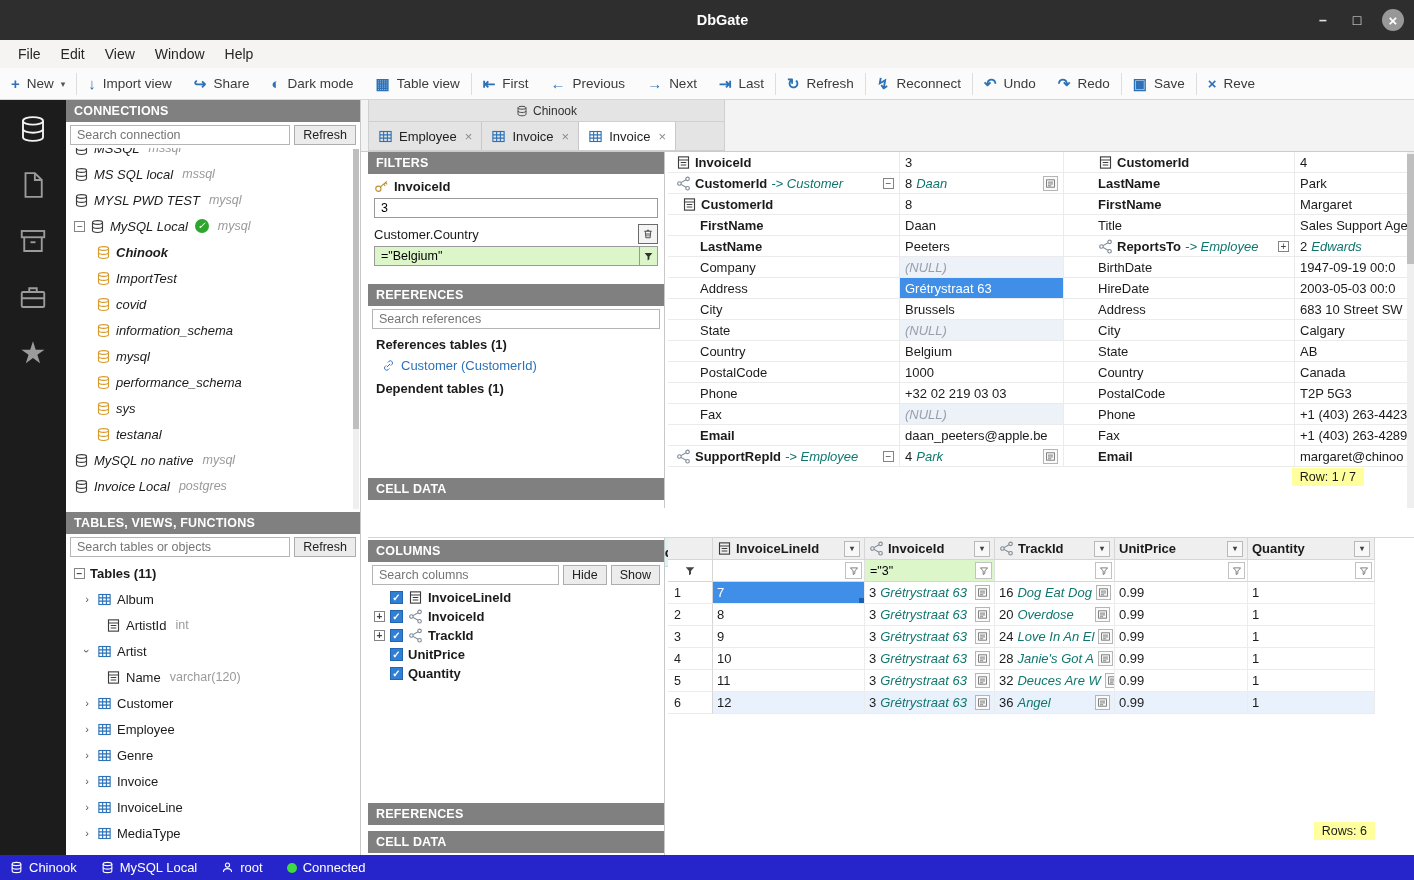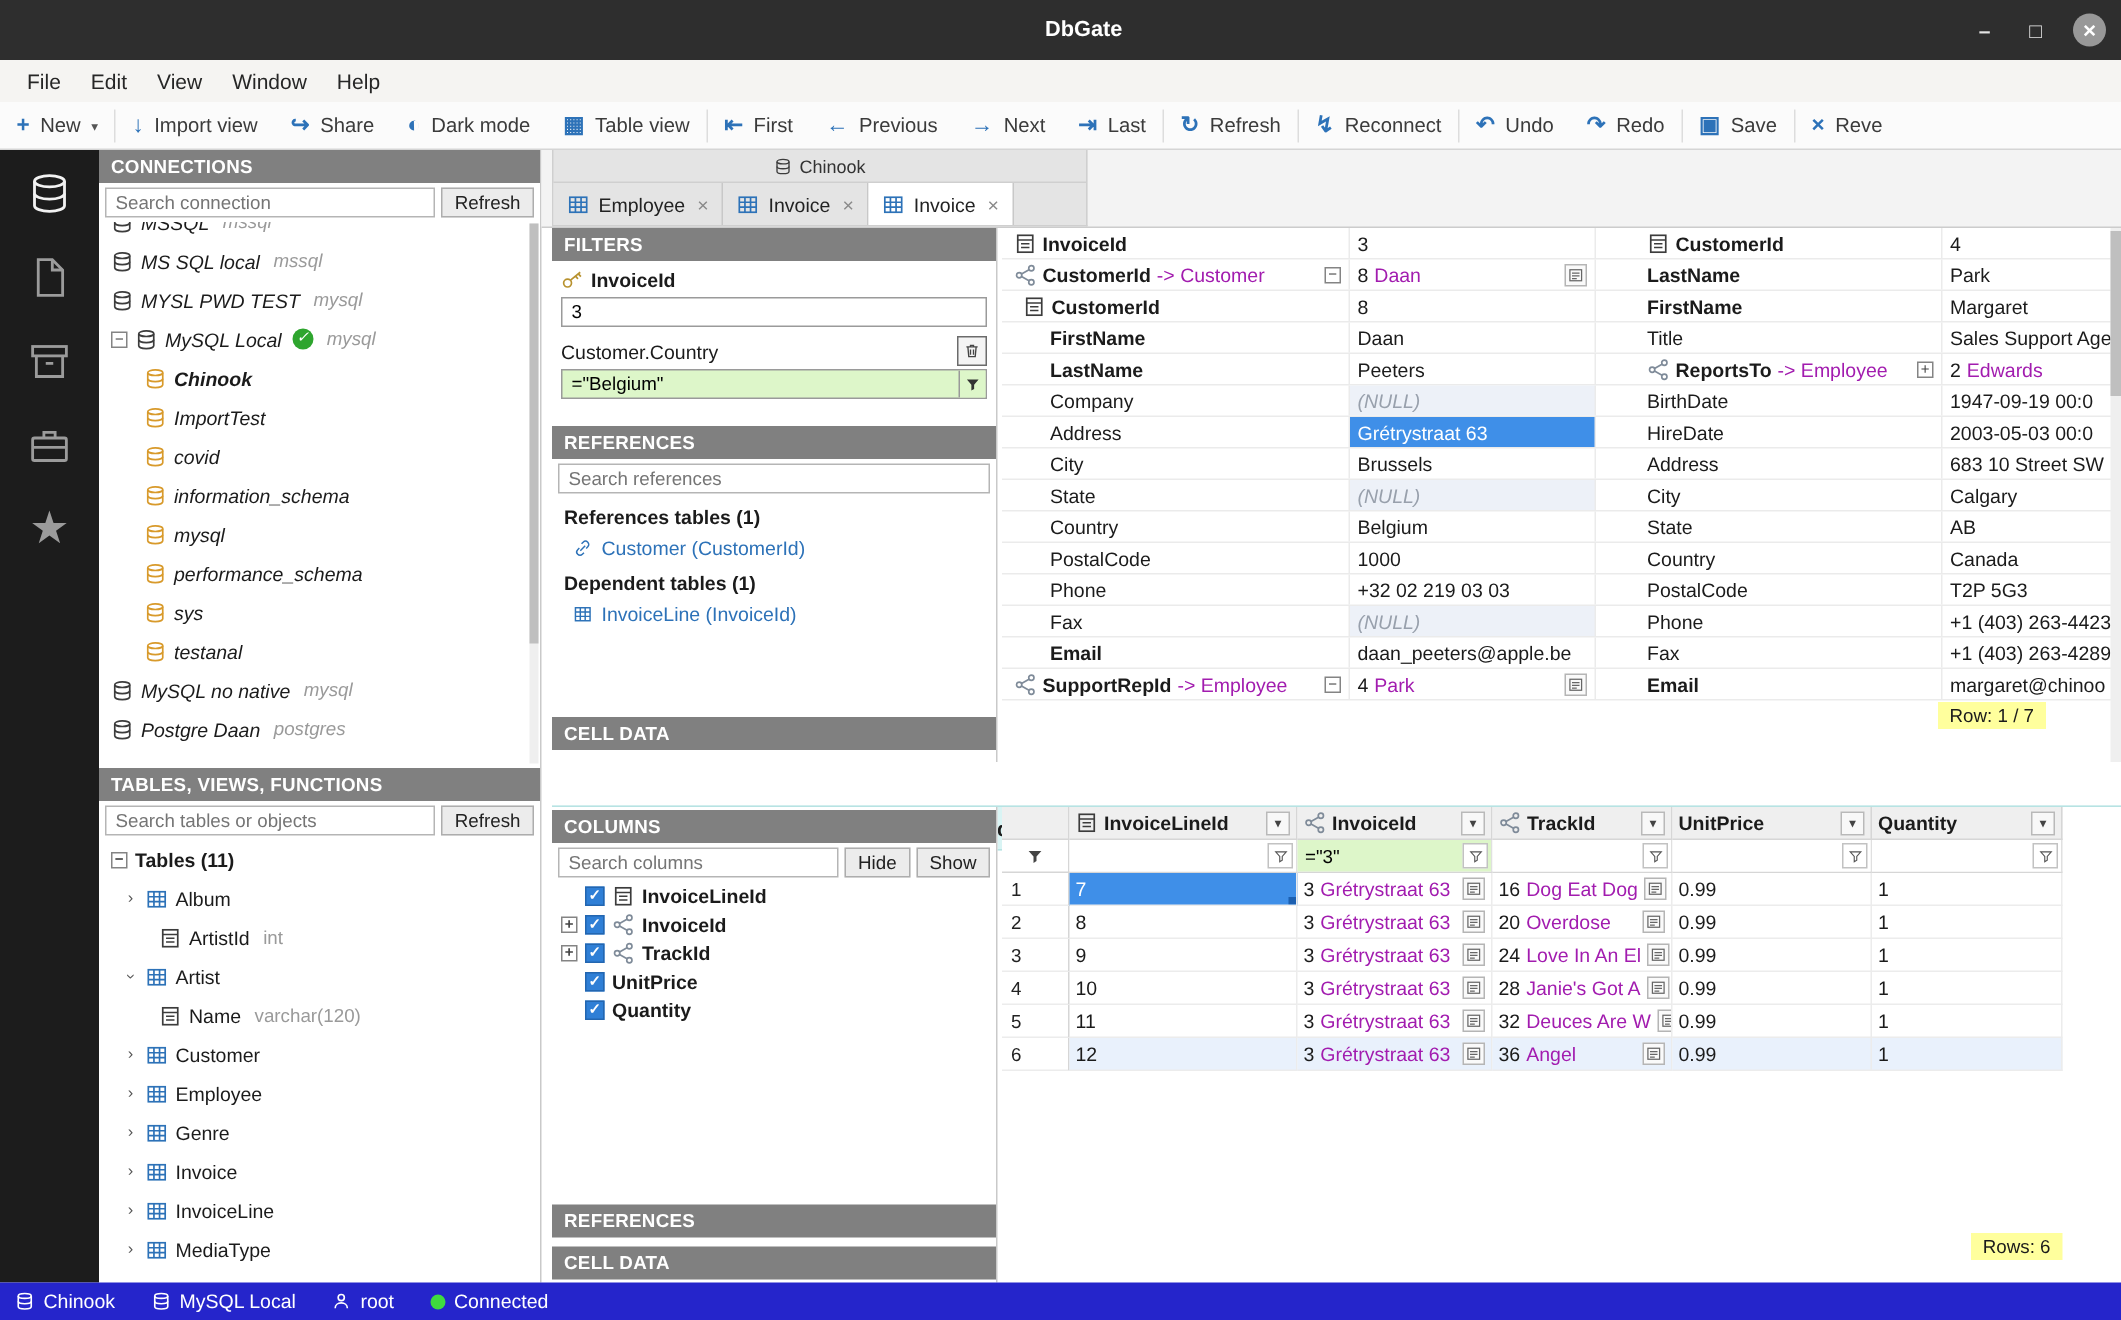--- a/index.html
+++ b/index.html
@@ -78,21 +78,21 @@
   
   .formview { position:absolute; left:668px; top:152px; width:740px; height:356px; background:#fff; }
   .frow { display:flex; height:21px; border-bottom:1px solid #ebebeb; }
   .fc { display:flex; align-items:center; padding:0 5px; gap:4px; overflow:hidden; white-space:nowrap; font-size:13px; }
   .fl1 { width:232px; border-right:1px solid #ebebeb; padding-left:8px; }
   .fl1.ind { padding-left:32px; }
   .fl1.indic { padding-left:14px; }
   .fv1 { width:164px; border-right:1px solid #ebebeb; }
   .fl2 { width:231px; border-right:1px solid #ebebeb; padding-left:34px; }
   .fv2 { flex:1; }
-  .refgray { color:#a21caf; }
+  .refgray { color:#0f766e;font-style:italic; }
   .nullc { background:#edf1f8; color:#98a0ac; font-style:italic; }
   .selc { background:#3f8fe8; color:#fff; }
   .mlauto { margin-left:auto; }
   .cellbtn { width:15px; height:15px; border:1px solid #b5b5b5; display:flex; align-items:center; justify-content:center; background:#fafafa; color:#666; flex:none; }
   .cellbtn svg.ic { width:11px; height:11px; }
   .rowbadge { position:absolute; right:44px; top:316px; background:#ffff9d; padding:2px 8px; font-size:12.5px; }
 
   
   .masterbar { position:absolute; left:368px; top:508px; width:1046px; height:30px; background:#d9f4f4; border-top:1px solid #b7e3e3; border-bottom:1px solid #b7e3e3; display:flex; align-items:center; gap:8px; padding:0 10px;margin-top:29px; }
   .mtitle { font-weight:700; font-size:13.5px; }
@@ -391,21 +391,21 @@
         <svg class="ic c-dark">
             <use href="#i-db"></use>
           </svg>
         <span class="lbl">MySQL no native</span>
           <span class="tag">mysql</span>
       </div>
       <div class="trow">
         <svg class="ic c-dark">
             <use href="#i-db"></use>
           </svg>
-        <span class="lbl">Postgre Daan</span>
+        <span class="lbl">Invoice Local</span>
           <span class="tag">postgres</span>
       </div>
     </div>
     <div class="scrolltrack" style="right:1px;top:49px;height:360px">
       <div class="scrollthumb" style="right:0;top:0;height:280px"></div>
     </div>
 
     <div class="tablesec">
       <div class="phead">
           <span>TABLES, VIEWS, FUNCTIONS</span>
@@ -561,26 +561,20 @@
       <input placeholder="Search references" style="">
     </div>
     <div class="sect-title">References tables (1)</div>
     <div class="reflink">
       <svg class="ic" style="width:13px;height:13px">
           <use href="#i-link"></use>
         </svg>
       <span>Customer (CustomerId)</span>
     </div>
     <div class="sect-title">Dependent tables (1)</div>
-    <div class="reflink">
-      <svg class="ic" style="width:13px;height:13px">
-          <use href="#i-table"></use>
-        </svg>
-      <span>InvoiceLine (InvoiceId)</span>
-    </div>
     <div class="phead" style="position:absolute;left:0;right:0;top:326px">
         <span>CELL DATA</span>
       </div>
   </div>
 
   <div class="formview">
     <div class="frow">
       <div class="fc fl1">
           <svg class="ic c-dark">
             <use href="#i-col"></use>

